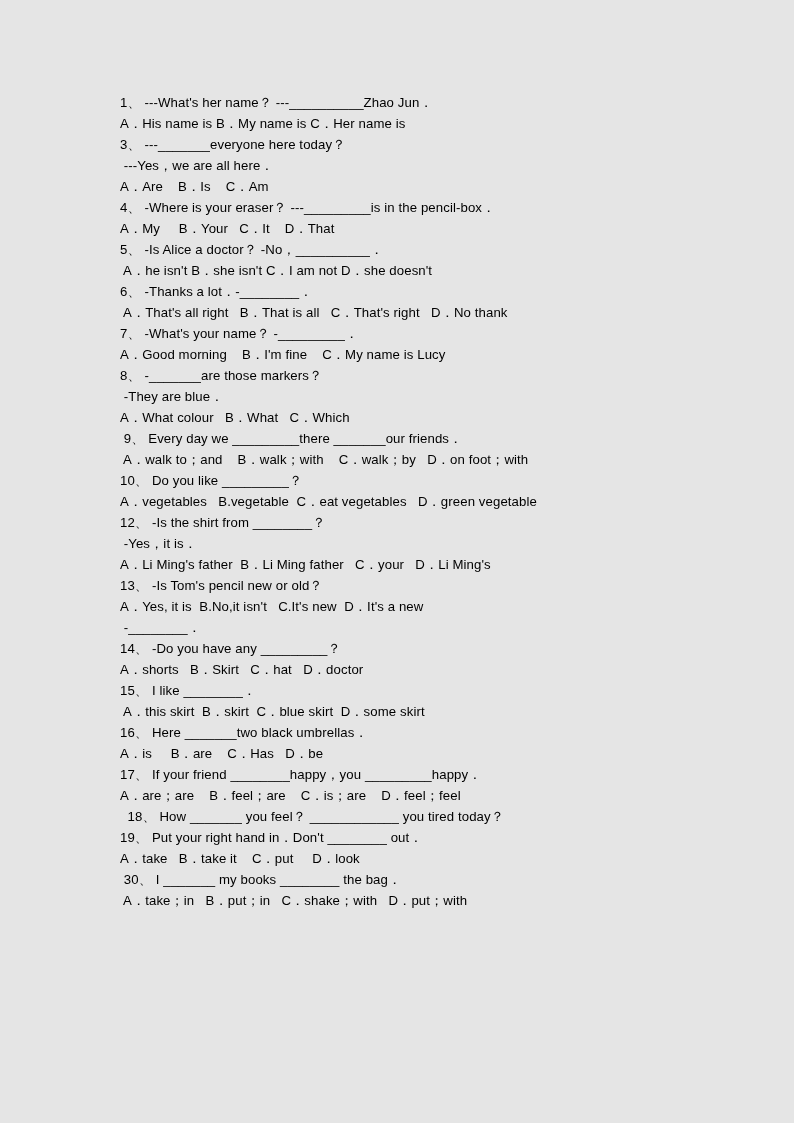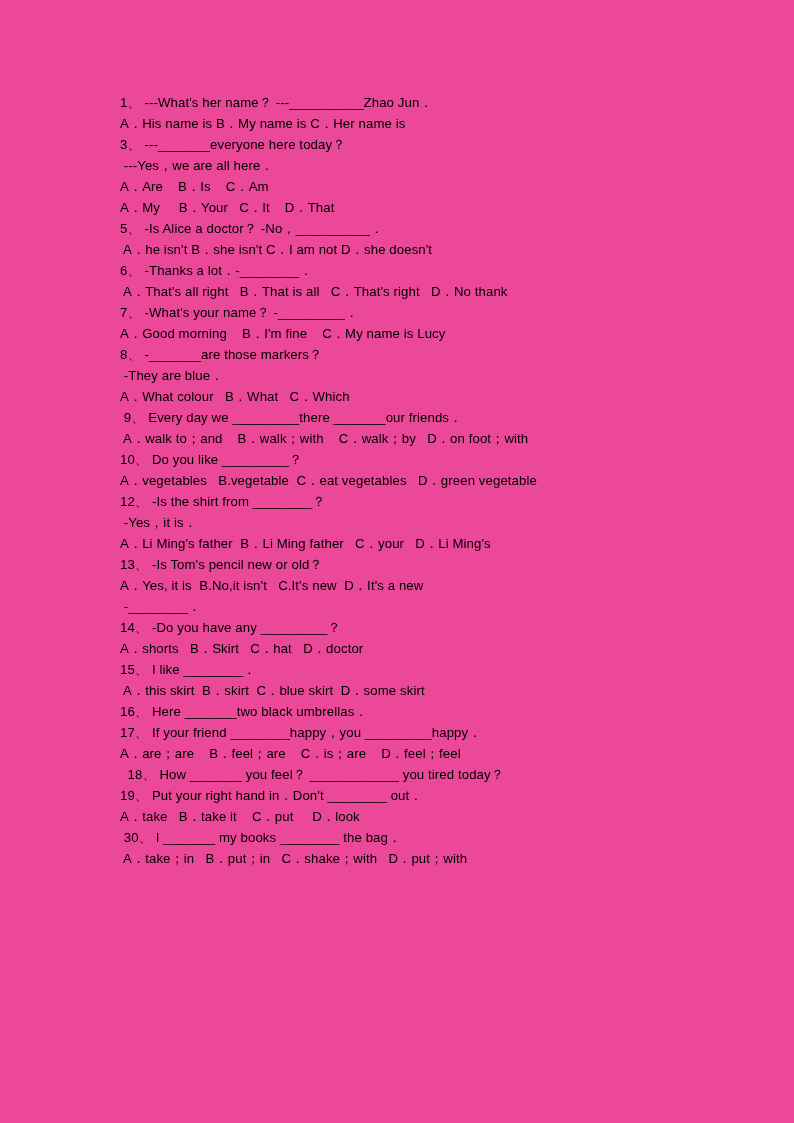--- a/index.html
+++ b/index.html
@@ -15,21 +15,21 @@
     font-family: "Liberation Sans", "DejaVu Sans", sans-serif;
     color: #000000;
     overflow: hidden;
   }
   .page {
     position: absolute;
     left: 0;
     top: 0;
     width: 794px;
     height: 1123px;
-    background: #ec4899;
+    background: #e5e5e5;
   }
   .content {
     position: absolute;
     left: 120px;
     top: 92px;
     width: 560px;
   }
   .line {
     font-size: 13.2px;
     line-height: 21px;
@@ -41,20 +41,21 @@
 </head>
 <body>
 
 <div class="page">
   <div class="content" id="lines-container">
       <div class="line">1、 ---What's her name？ ---__________Zhao Jun．</div>
       <div class="line">A．His name is B．My name is C．Her name is</div>
       <div class="line">3、 ---_______everyone here today？</div>
       <div class="line"> ---Yes，we are all here．</div>
       <div class="line">A．Are    B．Is    C．Am</div>
+      <div class="line">4、 -Where is your eraser？ ---_________is in the pencil-box．</div>
       <div class="line">A．My     B．Your   C．It    D．That</div>
       <div class="line">5、 -Is Alice a doctor？ -No，__________．</div>
       <div class="line"> A．he isn't B．she isn't C．I am not D．she doesn't</div>
       <div class="line">6、 -Thanks a lot．-________．</div>
       <div class="line"> A．That's all right   B．That is all   C．That's right   D．No thank</div>
       <div class="line">7、 -What's your name？ -_________．</div>
       <div class="line">A．Good morning    B．I'm fine    C．My name is Lucy</div>
       <div class="line">8、 -_______are those markers？</div>
       <div class="line"> -They are blue．</div>
       <div class="line">A．What colour   B．What   C．Which</div>
@@ -66,20 +67,21 @@
       <div class="line"> -Yes，it is．</div>
       <div class="line">A．Li Ming's father  B．Li Ming father   C．your   D．Li Ming's</div>
       <div class="line">13、 -Is Tom's pencil new or old？</div>
       <div class="line">A．Yes, it is  B.No,it isn't   C.It's new  D．It's a new</div>
       <div class="line"> -________．</div>
       <div class="line">14、 -Do you have any _________？</div>
       <div class="line">A．shorts   B．Skirt   C．hat   D．doctor</div>
       <div class="line">15、 I like ________．</div>
       <div class="line"> A．this skirt  B．skirt  C．blue skirt  D．some skirt</div>
       <div class="line">16、 Here _______two black umbrellas．</div>
+      <div class="line">A．is     B．are    C．Has   D．be</div>
       <div class="line">17、 If your friend ________happy，you _________happy．</div>
       <div class="line">A．are；are    B．feel；are    C．is；are    D．feel；feel</div>
       <div class="line">  18、 How _______ you feel？ ____________ you tired today？</div>
       <div class="line">19、 Put your right hand in．Don't ________ out．</div>
       <div class="line">A．take   B．take it    C．put     D．look</div>
       <div class="line"> 30、 I _______ my books ________ the bag．</div>
       <div class="line"> A．take；in   B．put；in   C．shake；with   D．put；with</div>
     </div>
 </div>
 

